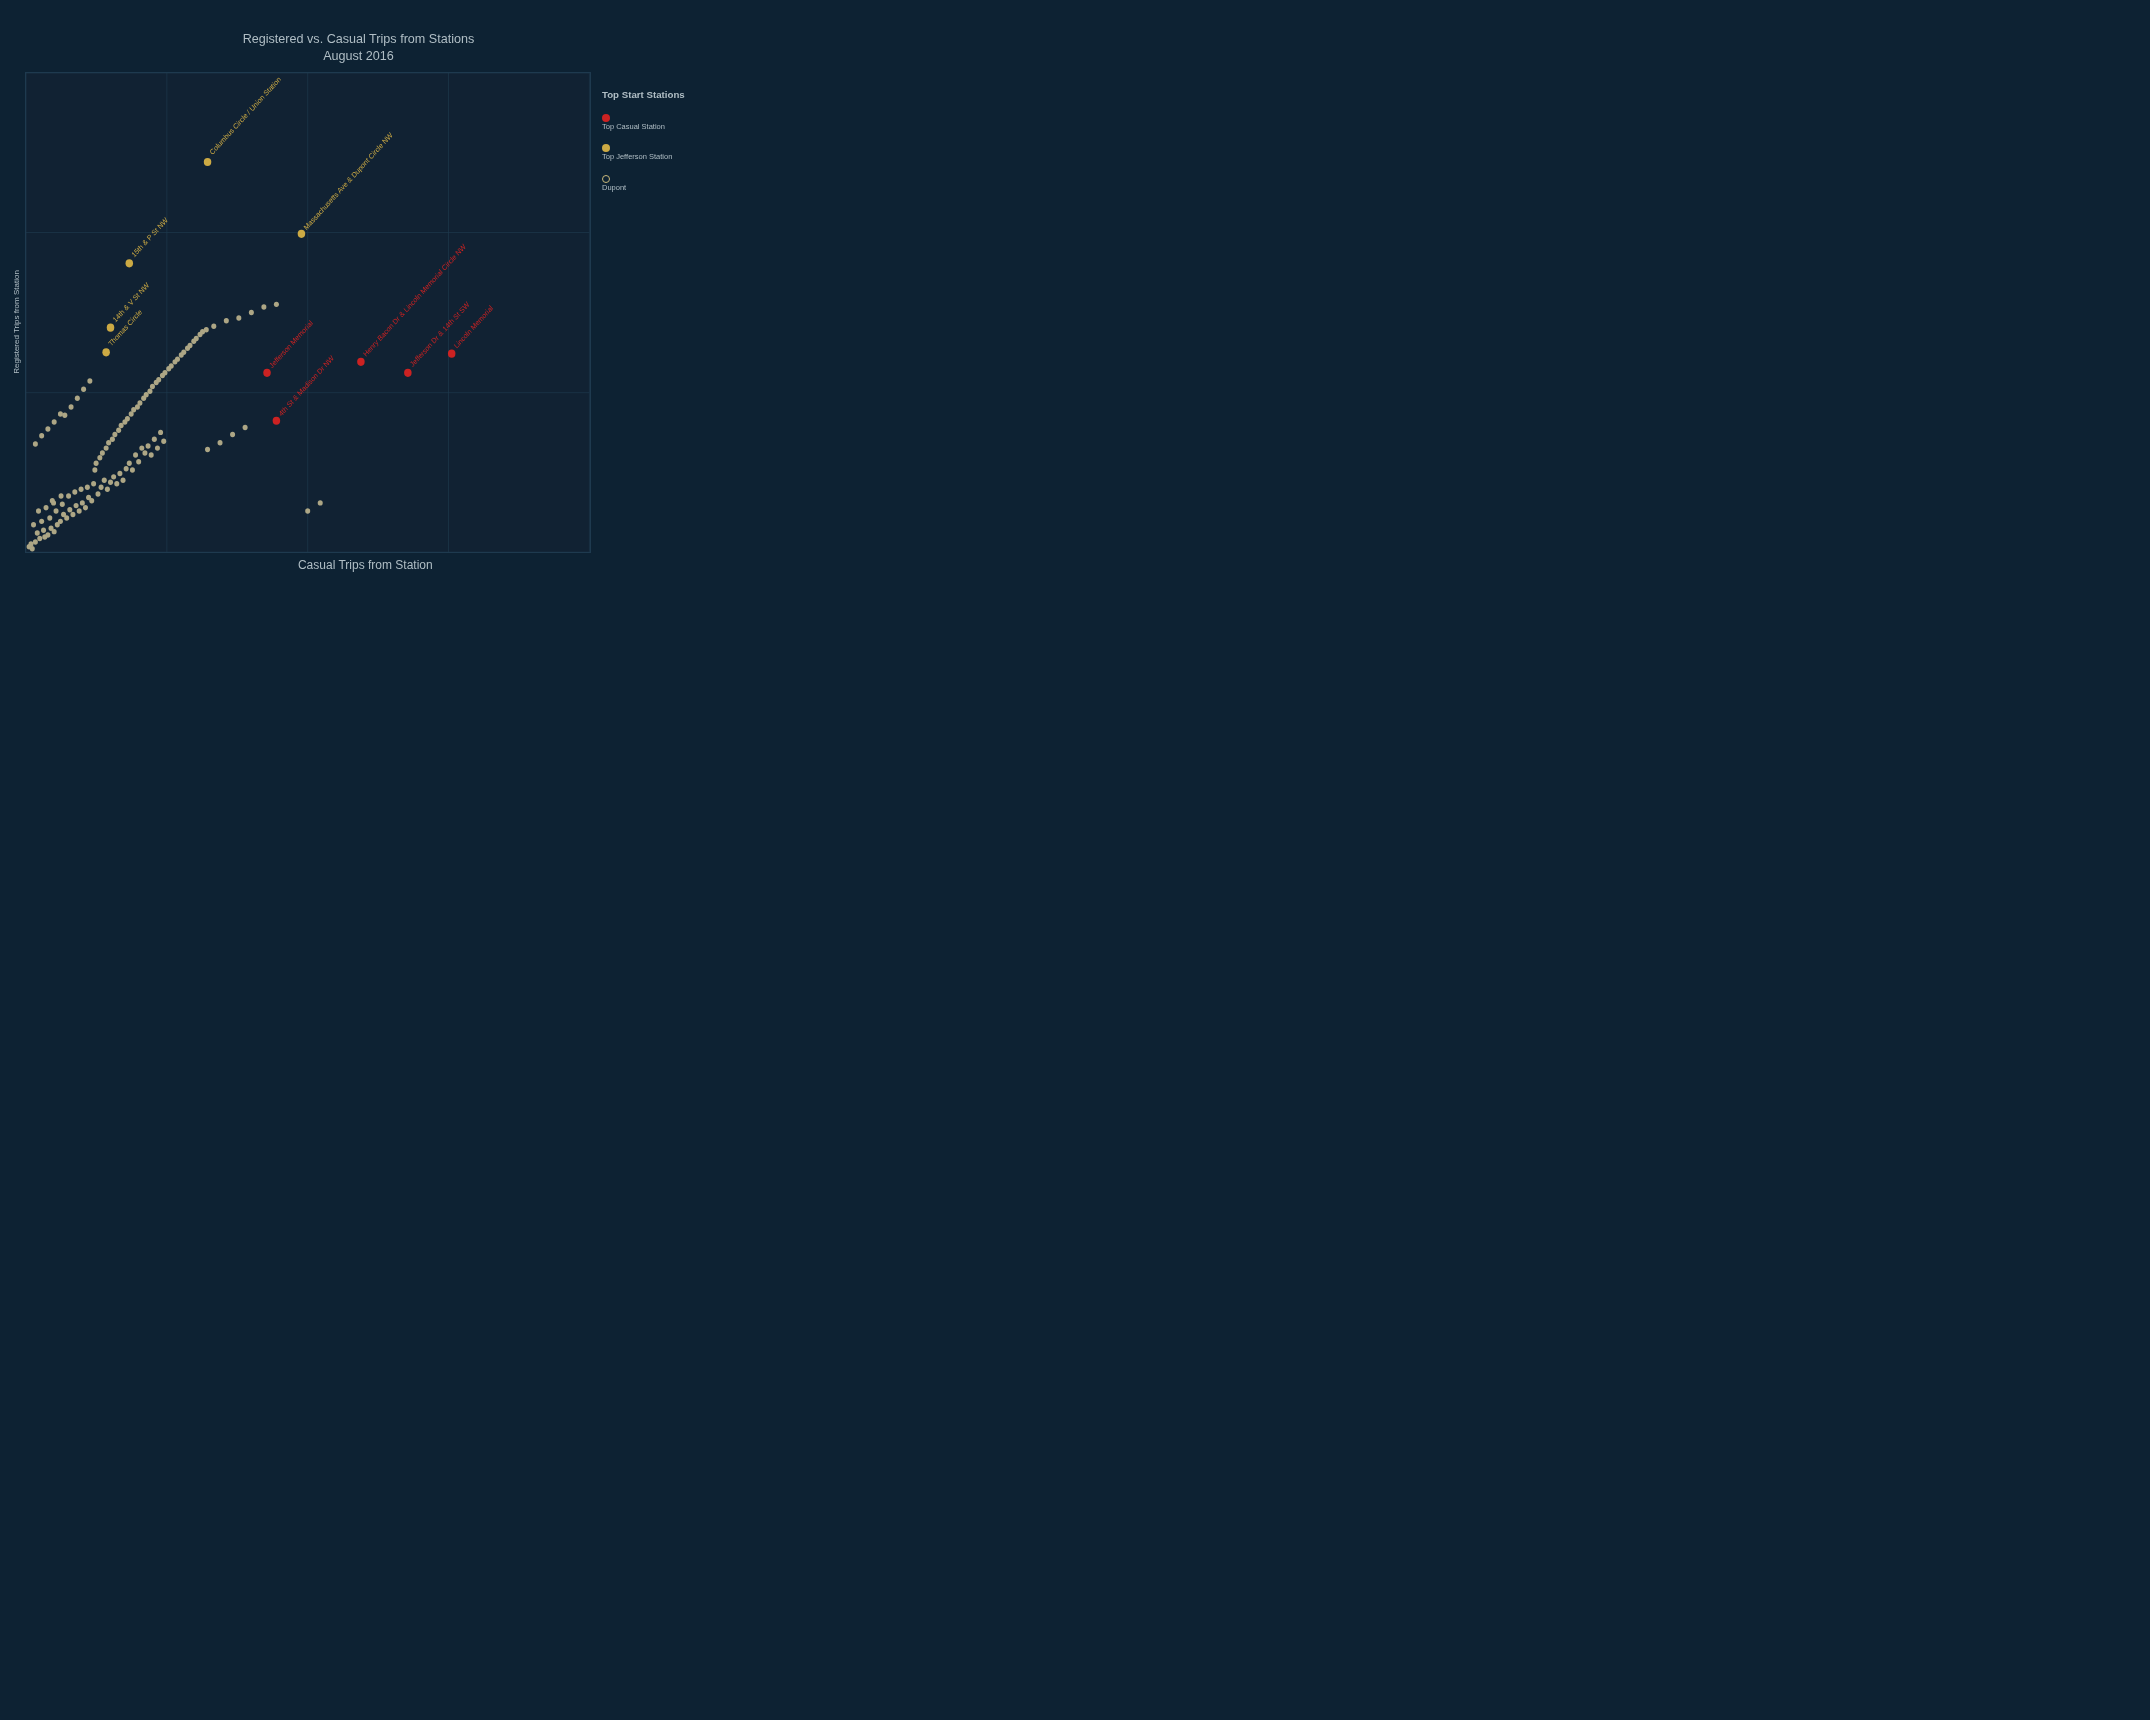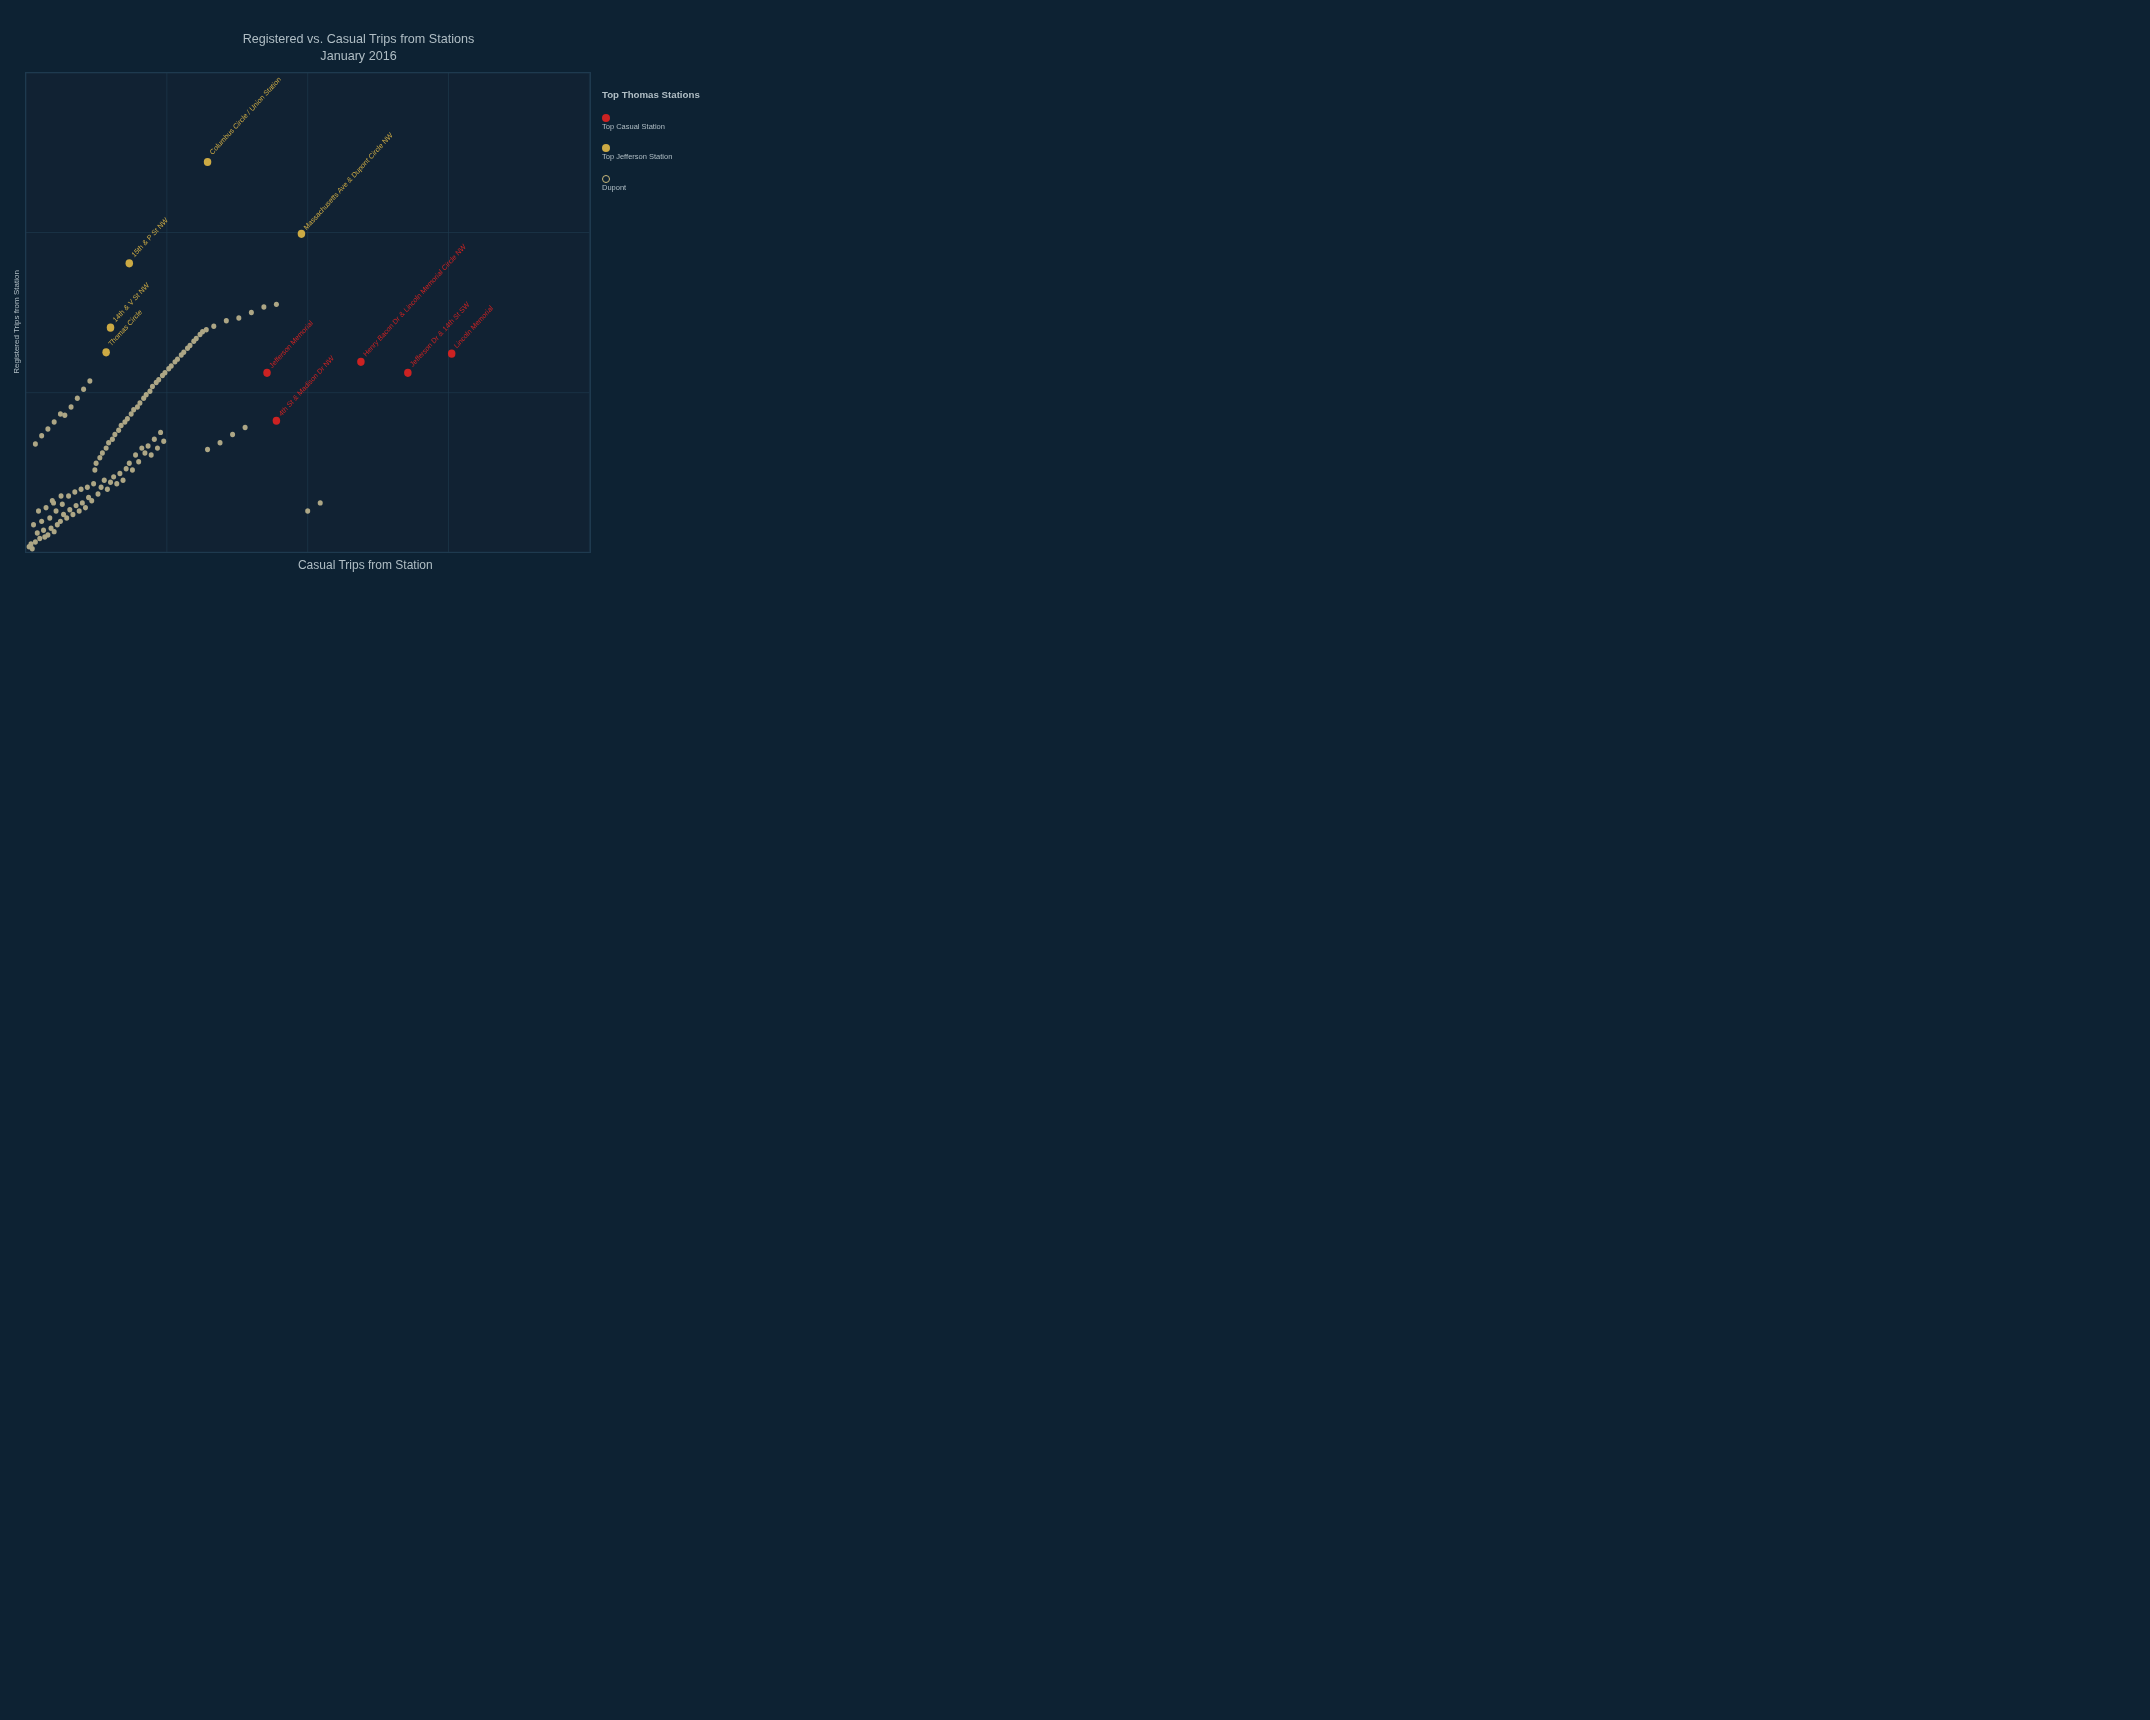--- a/index.html
+++ b/index.html
@@ -120,21 +120,21 @@
       font-size: 7.5px;
       line-height: 1.3;
     }
   </style>
 </head>
 <body>
 
 <div class="chart-container">
   <div class="chart-title">
     <div>Registered vs. Casual Trips from Stations</div>
-    <div>January 2016</div>
+    <div>August 2016</div>
   </div>
   <div class="chart-body">
     <div class="y-axis-label">Registered Trips from Station</div>
     <div class="chart-area-wrap">
       <div class="plot-and-legend">
         <div class="plot-area">
           <svg class="grid-svg" viewBox="0 0 900 700" preserveAspectRatio="none">
 
             <line x1="0" y1="0" x2="0" y2="700" stroke="#1e3a4f" stroke-width="1"></line>
             <line x1="225" y1="0" x2="225" y2="700" stroke="#1e3a4f" stroke-width="1"></line>
@@ -311,21 +311,21 @@
 
             <text x="0" y="725" fill="#b0bec5" font-size="13" text-anchor="middle">0</text>
             <text x="225" y="725" fill="#b0bec5" font-size="13" text-anchor="middle">1000</text>
             <text x="450" y="725" fill="#b0bec5" font-size="13" text-anchor="middle">2000</text>
             <text x="675" y="725" fill="#b0bec5" font-size="13" text-anchor="middle">3000</text>
             <text x="900" y="725" fill="#b0bec5" font-size="13" text-anchor="middle">4000</text>
           </svg>
         </div>
 
         <div class="legend">
-          <div class="legend-title">Top Thomas Stations</div>
+          <div class="legend-title">Top Start Stations</div>
           <div class="legend-item">
             <div class="legend-dot" style="background-color:#cc2222;"></div>
             <div class="legend-text">Top Casual Station</div>
           </div>
           <div class="legend-item">
             <div class="legend-dot" style="background-color:#ccaa44;"></div>
             <div class="legend-text">Top Jefferson Station</div>
           </div>
           <div class="legend-item">
             <div class="legend-dot-outline"></div>

